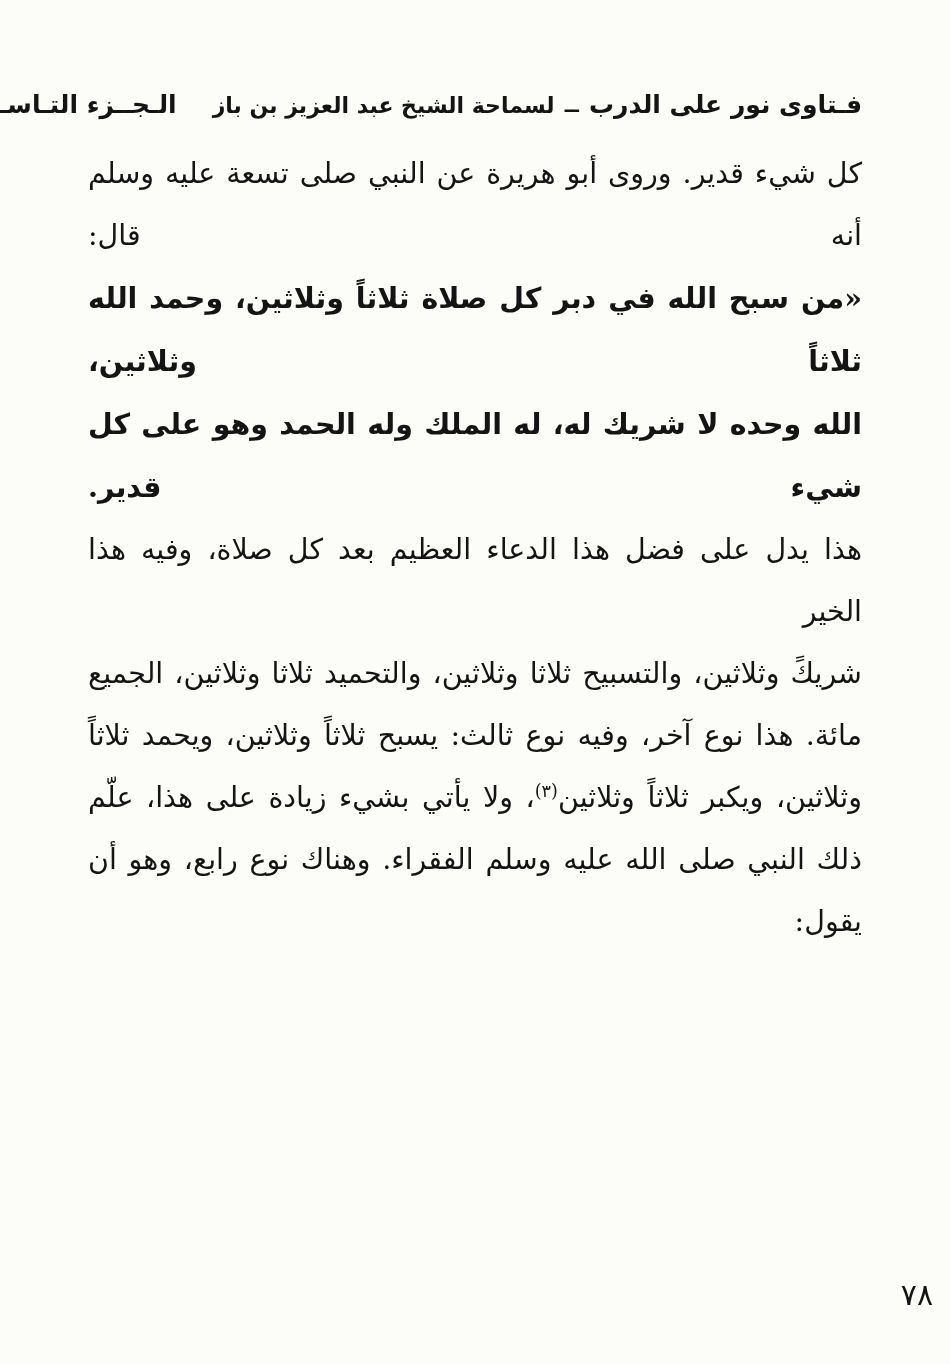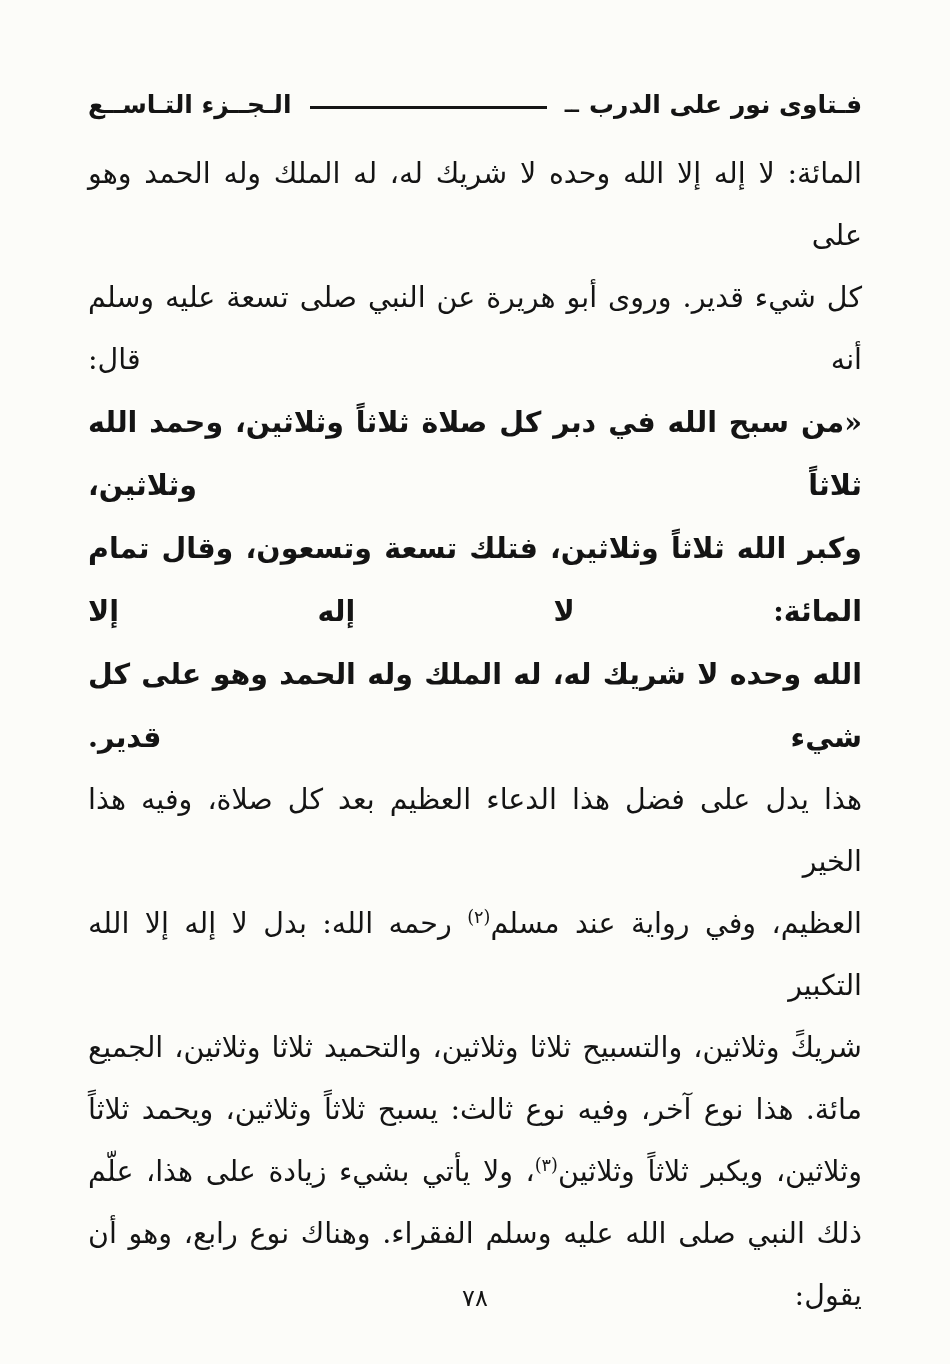--- a/index.html
+++ b/index.html
@@ -43,47 +43,45 @@
     text-align: justify;
     text-align-last: justify;
     word-spacing: 1px;
   }
   .bold { font-weight: bold; }
   .sup { font-size: 0.62em; vertical-align: super; line-height: 0; }
 
   .page-number {
     position: absolute;
     left: 0;
-    right: 0;
+    right: 17px;
     bottom: 52px;
-    text-align: center;
-    font-size: 24px;
+    text-align: right;
+    font-size: 30px;
     letter-spacing: 4px;
   }
 </style>
 </head>
 <body>
 
 <div class="page">
 
   <div class="header">
     <span class="header-title">فـتاوى نور على الدرب</span>
     <span class="header-dash">ــ</span>
+    <span class="header-subtitle">لسماحة الشيخ عبد العزيز بن باز</span>
     <span class="header-rule"></span>
     <span class="header-part">الـجــزء التـاســع</span>
   </div>
 
   <div class="body-text">
-      <div class="line"><span>المائة: لا إله إلا الله وحده لا شريك له، له الملك وله الحمد وهو على</span></div>
       <div class="line"><span>كل شيء قدير. وروى أبو هريرة عن النبي صلى تسعة عليه وسلم أنه قال:</span></div>
       <div class="line"><span class="bold">«من سبح الله في دبر كل صلاة ثلاثاً وثلاثين، وحمد الله ثلاثاً وثلاثين،</span></div>
-      <div class="line"><span class="bold">وكبر الله ثلاثاً وثلاثين، فتلك تسعة وتسعون، وقال تمام المائة: لا إله إلا</span></div>
       <div class="line"><span class="bold">الله وحده لا شريك له، له الملك وله الحمد وهو على كل شيء قدير.</span></div>
       <div class="line"><span>هذا يدل على فضل هذا الدعاء العظيم بعد كل صلاة، وفيه هذا الخير</span></div>
-      <div class="line"><span>العظيم، وفي رواية عند مسلم</span><span class="sup">(٢)</span><span> رحمه الله: بدل لا إله إلا الله التكبير</span></div>
       <div class="line"><span>شريكً وثلاثين، والتسبيح ثلاثا وثلاثين، والتحميد ثلاثا وثلاثين، الجميع</span></div>
       <div class="line"><span>مائة. هذا نوع آخر، وفيه نوع ثالث: يسبح ثلاثاً وثلاثين، ويحمد ثلاثاً</span></div>
       <div class="line"><span>وثلاثين، ويكبر ثلاثاً وثلاثين</span><span class="sup">(٣)</span><span>، ولا يأتي بشيء زيادة على هذا، علّم</span></div>
       <div class="line"><span>ذلك النبي صلى الله عليه وسلم الفقراء. وهناك نوع رابع، وهو أن يقول:</span></div>
     </div>
 
   <div class="page-number">٧٨</div>
 
 </div>
 

